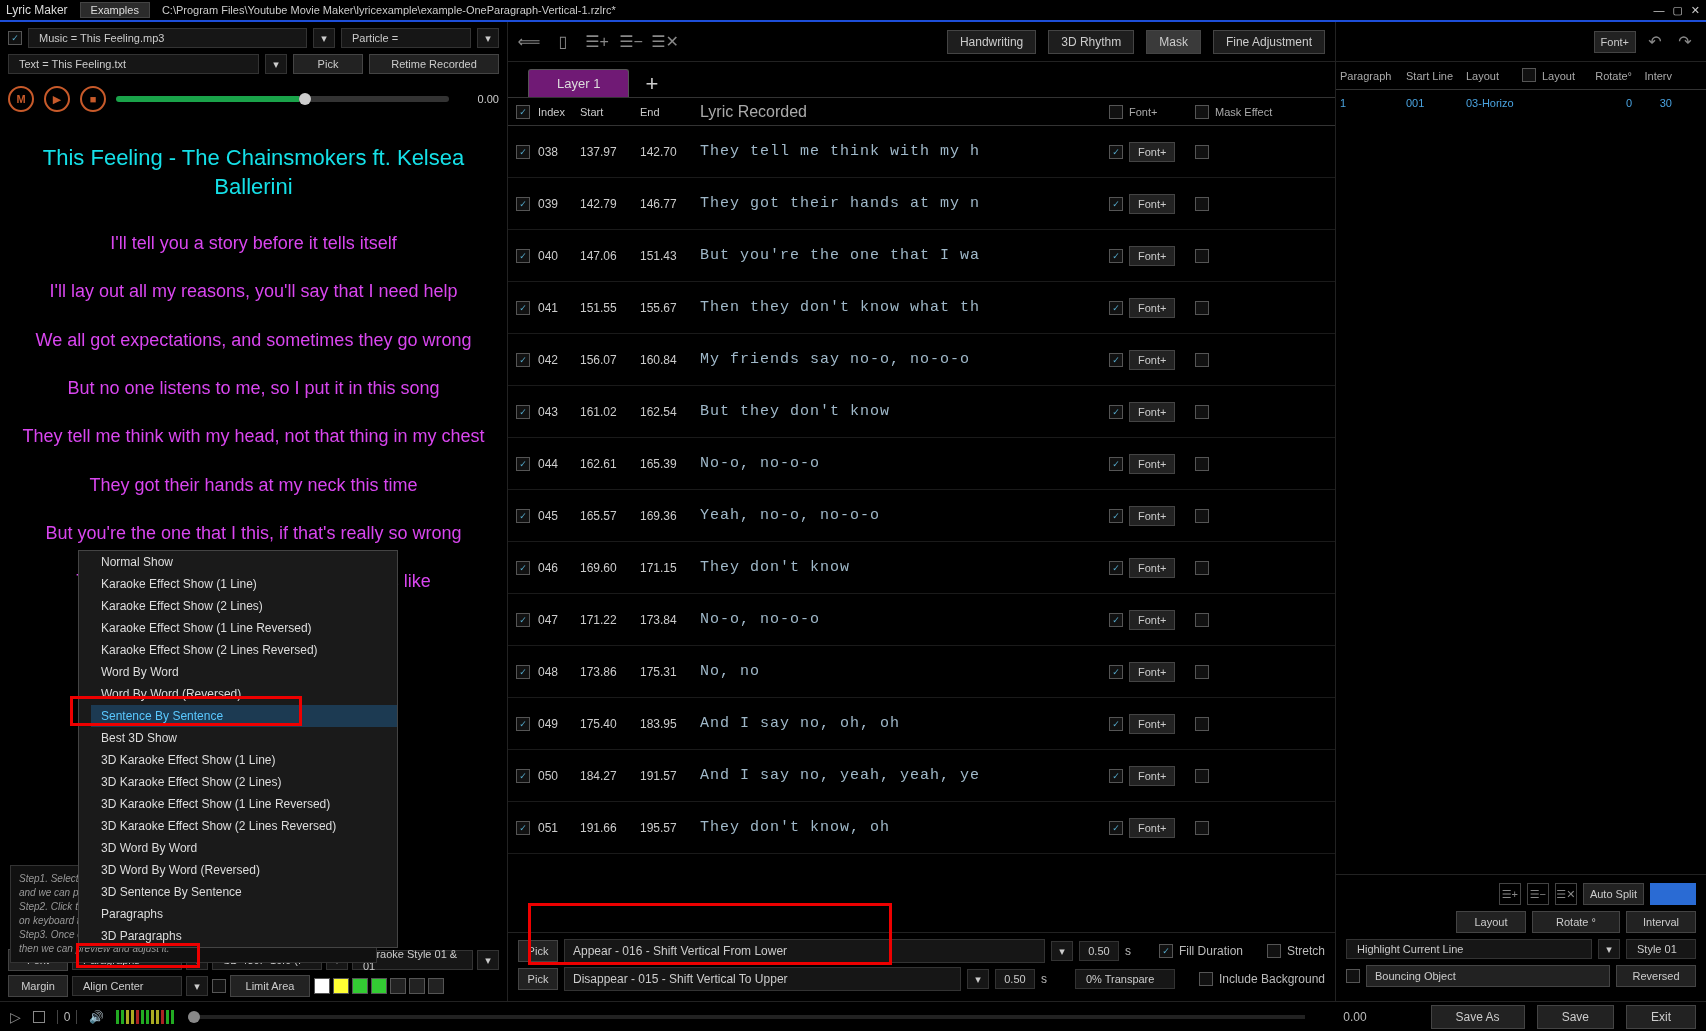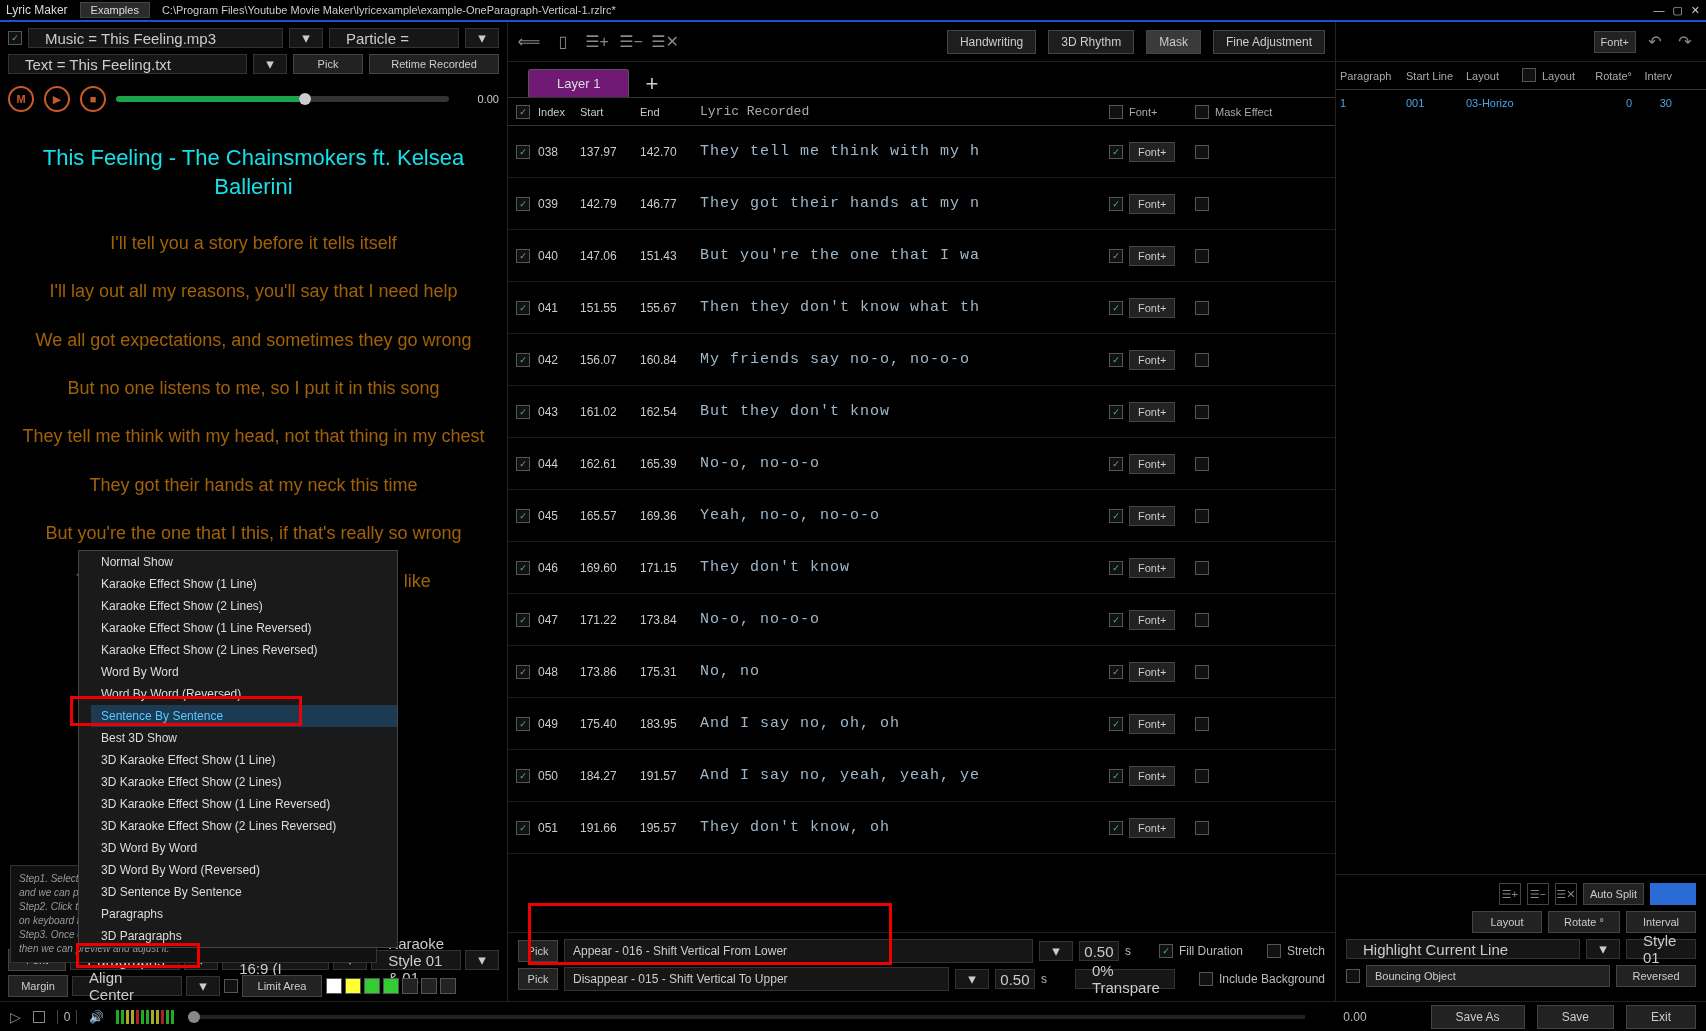--- a/index.html
+++ b/index.html
@@ -10,35 +10,35 @@
 .titlebar .path { margin-left:12px; font-size:11px; color:#ccc; flex:1; }
 .titlebar .win-ctrls { display:flex; gap:8px; color:#ccc; }
 .titlebar .win-ctrls span { cursor:pointer; font-size:11px; }
 
 .main { display:flex; height:calc(100% - 22px - 30px); }
 .left { width:508px; border-right:1px solid #222; display:flex; flex-direction:column; padding:6px 8px; position:relative; }
 .center { flex:1; display:flex; flex-direction:column; border-right:1px solid #222; }
 .right { width:370px; display:flex; flex-direction:column; }
 
 .row { display:flex; align-items:center; gap:6px; margin-bottom:6px; }
-.field { background:#161616; border:1px solid #333; padding:2px 16px; font-size:15px; color:#ccc; height:20px; display:flex; align-items:center; }
+.field { background:#161616; border:1px solid #333; padding:2px 10px; font-size:11px; color:#ccc; height:20px; display:flex; align-items:center; }
 .check { width:14px; height:14px; border:1px solid #555; display:inline-flex; align-items:center; justify-content:center; font-size:9px; color:#5ac; background:#111; }
 .check.on::after { content:"✓"; }
 .btn { background:#222; border:1px solid #444; color:#ccc; padding:2px 10px; font-size:11px; cursor:pointer; height:20px; display:flex; align-items:center; justify-content:center; }
 
 .transport { display:flex; align-items:center; gap:10px; margin:6px 0 12px 0; }
 .circle-btn { width:26px; height:26px; border:2px solid #c85a2a; border-radius:50%; display:flex; align-items:center; justify-content:center; cursor:pointer; color:#c85a2a; font-size:11px; }
 .circle-btn.m { font-weight:bold; }
 .slider-track { flex:1; height:6px; background:linear-gradient(90deg,#1aa34a 0%,#1aa34a 55%,#333 55%,#333 100%); border-radius:3px; position:relative; }
 .slider-thumb { position:absolute; left:55%; top:-3px; width:12px; height:12px; background:#ccc; border-radius:50%; }
 .time-val { font-size:11px; color:#ccc; width:40px; text-align:right; }
 
 .preview { flex:1; overflow:hidden; text-align:center; padding:20px 10px 0 10px; }
 .preview .title-line { color:#15e0e8; font-size:22px; line-height:1.3; margin-bottom:30px; font-weight:normal; }
-.preview .lyric-line { color:#a16207; font-size:18px; line-height:1.35; margin-bottom:24px; }
+.preview .lyric-line { color:#d946ef; font-size:18px; line-height:1.35; margin-bottom:24px; }
 
 .context-menu { position:absolute; left:78px; top:528px; width:320px; background:#1a1a1a; border:1px solid #444; z-index:20; font-size:12px; }
 .context-menu .item { padding:4px 10px; color:#ddd; cursor:pointer;margin-left:12px; }
 .context-menu .item.selected { background:#1c3a52; color:#5ac8ff; }
 .red-box { border:3px solid #e00; position:absolute; pointer-events:none; z-index:21; }
 #red-box-menu { left:70px; top:674px; width:232px; height:30px; }
 #red-box-paragraphs { left:76px; top:921px; width:124px; height:25px; }
 #red-box-effects { left:528px; top:903px; width:364px; height:62px; }
 
 .steps-panel { position:absolute; left:10px; bottom:38px; right:130px; background:#111; border:1px solid #333; padding:6px 8px; font-size:10px; font-style:italic; color:#999; line-height:1.4; z-index:5; }
@@ -229,21 +229,21 @@
       <span class="layer-add">+</span>
       <div style="flex:1"></div>
     </div>
     <div class="grid-header">
       <div class="col-chk">
           <span class="check on"></span>
         </div>
       <div class="col-idx">Index</div>
       <div class="col-start">Start</div>
       <div class="col-end">End</div>
-      <div class="col-lyric" style="font-family:Liberation Mono, monospace;font-size:13px;color:#aaa;letter-spacing:0">Lyric Recorded</div>
+      <div class="col-lyric" style="font-family:Liberation Sans, sans-serif;font-size:16px;color:#aaa;letter-spacing:0">Lyric Recorded</div>
       <div class="col-fchk">
           <span class="check"></span>
         </div>
       <div class="col-font">Font+</div>
       <div class="col-mchk">
           <span class="check"></span>
         </div>
       <div class="col-mask">Mask Effect</div>
     </div>
     <div class="grid-body" id="grid-body">
@@ -545,21 +545,21 @@
     <div class="right-bottom">
       <div class="rrow">
         <span class="mini-icon">☰+</span>
         <span class="mini-icon">☰−</span>
         <span class="mini-icon">☰✕</span>
         <span class="small-btn">Auto Split</span>
         <span class="blue-block"></span>
       </div>
       <div class="rrow">
         <span class="small-btn" style="width:70px">Layout</span>
-        <span class="small-btn" style="width:72px">Rotate °</span>
+        <span class="small-btn" style="width:88px">Rotate °</span>
         <span class="small-btn" style="width:70px">Interval</span>
       </div>
       <div class="rrow" style="justify-content:flex-start">
         <span class="field" style="flex:1">Highlight Current Line</span>
         <span class="field" style="width:14px;justify-content:center">▾</span>
         <span class="field" style="width:70px">Style 01</span>
       </div>
       <div class="rrow" style="justify-content:flex-start">
         <span class="check"></span>
         <span class="small-btn" style="flex:1;justify-content:flex-start;padding-left:8px">Bouncing Object</span>

